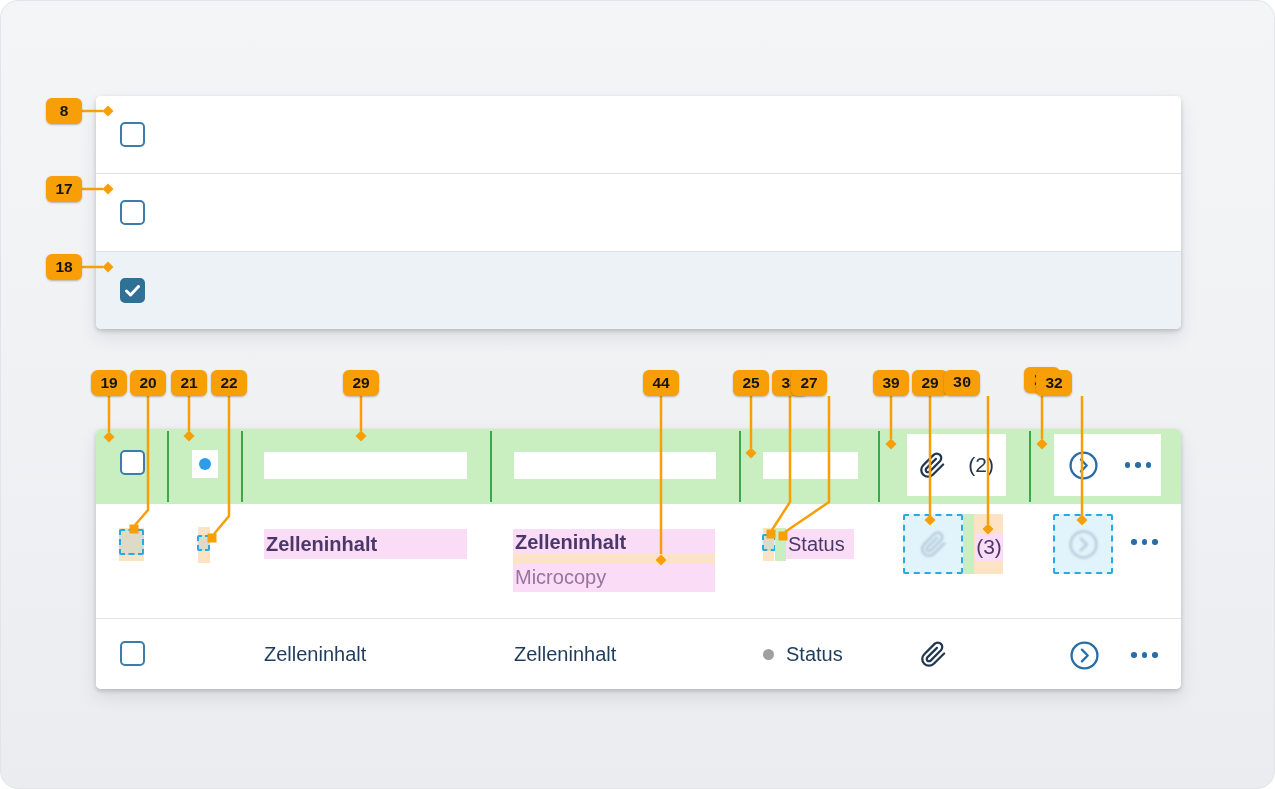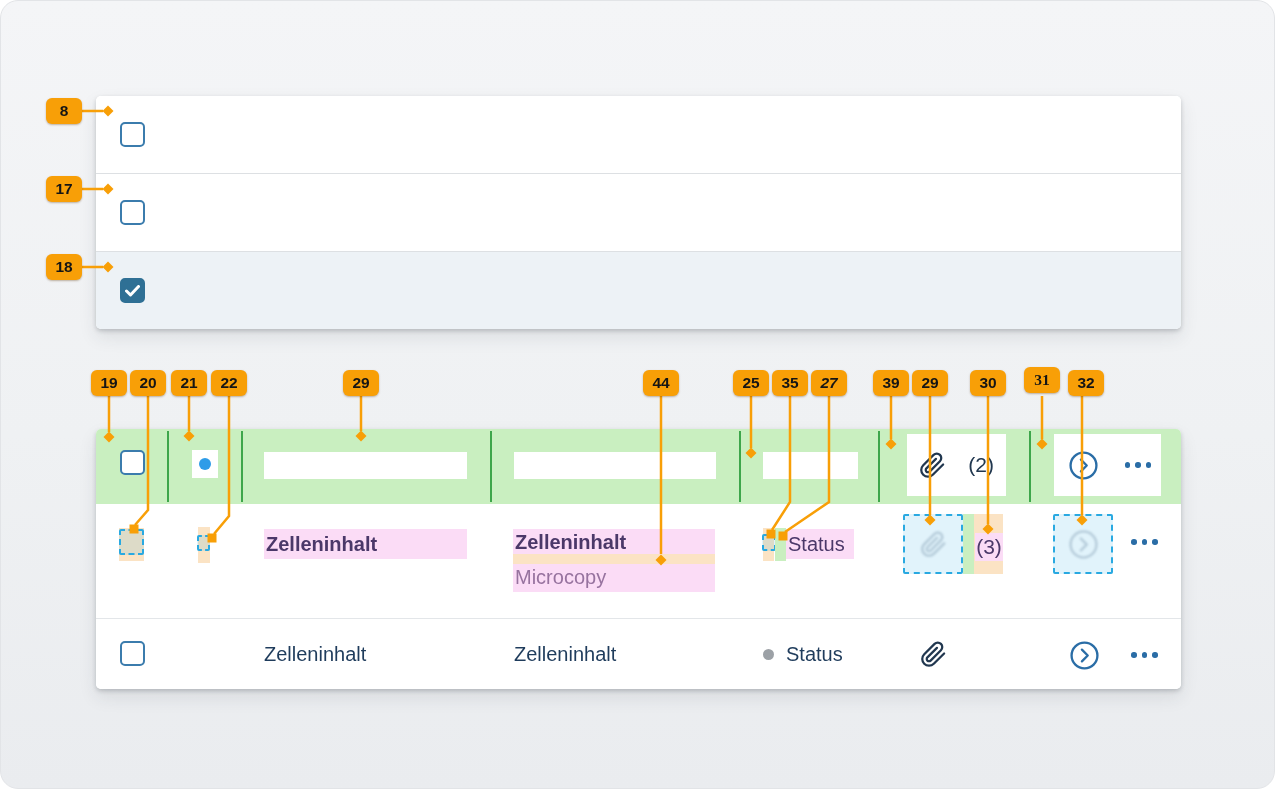--- a/index.html
+++ b/index.html
@@ -173,34 +173,34 @@
     <span class="dots dots-abs" style="left:1035px;top:223px;">
         <i></i>
         <i></i>
         <i></i>
       </span>
   </div>
 
   <div class="badge" style="left:45px;top:97px;">8</div>
   <div class="badge" style="left:45px;top:175px;">17</div>
   <div class="badge" style="left:45px;top:253px;">18</div>
-  <div class="badge" style="left:90px;top:369px;">19</div>
+  <div class="badge" style="left:90px;top:369px;border-radius:7px;">19</div>
   <div class="badge" style="left:129px;top:369px;">20</div>
   <div class="badge" style="left:170px;top:369px;">21</div>
   <div class="badge" style="left:210px;top:369px;">22</div>
   <div class="badge" style="left:342px;top:369px;">29</div>
   <div class="badge" style="left:642px;top:369px;">44</div>
   <div class="badge" style="left:732px;top:369px;">25</div>
   <div class="badge" style="left:771px;top:369px;">35</div>
-  <div class="badge" style="left:810px;top:369px;font-style:italic;">27</div>
+  <div class="badge" style="left:790px;top:369px;">27</div>
   <div class="badge" style="left:872px;top:369px;">39</div>
   <div class="badge" style="left:911px;top:369px;">29</div>
-  <div class="badge" style="left:969px;top:369px;">30</div>
+  <div class="badge" style="left:943px;top:369px;font-family:Liberation Mono, monospace;">30</div>
   <div class="badge" style="left:1023px;top:366px;font-family:Liberation Serif, serif;">31</div>
-  <div class="badge" style="left:1067px;top:369px;">32</div>
+  <div class="badge" style="left:1035px;top:369px;">32</div>
 
   <svg class="overlay" width="1275" height="789" viewBox="0 0 1275 789">
     <g stroke="#F89F07" stroke-width="2.5" fill="none">
       <line x1="81" y1="110" x2="102" y2="110"></line>
       <line x1="81" y1="188" x2="102" y2="188"></line>
       <line x1="81" y1="266" x2="102" y2="266"></line>
       <line x1="108" y1="395" x2="108" y2="431"></line>
       <polyline points="147,395 147,509 134,524"></polyline>
       <line x1="188" y1="395" x2="188" y2="430"></line>
       <polyline points="228,395 228,515 213,533"></polyline>

